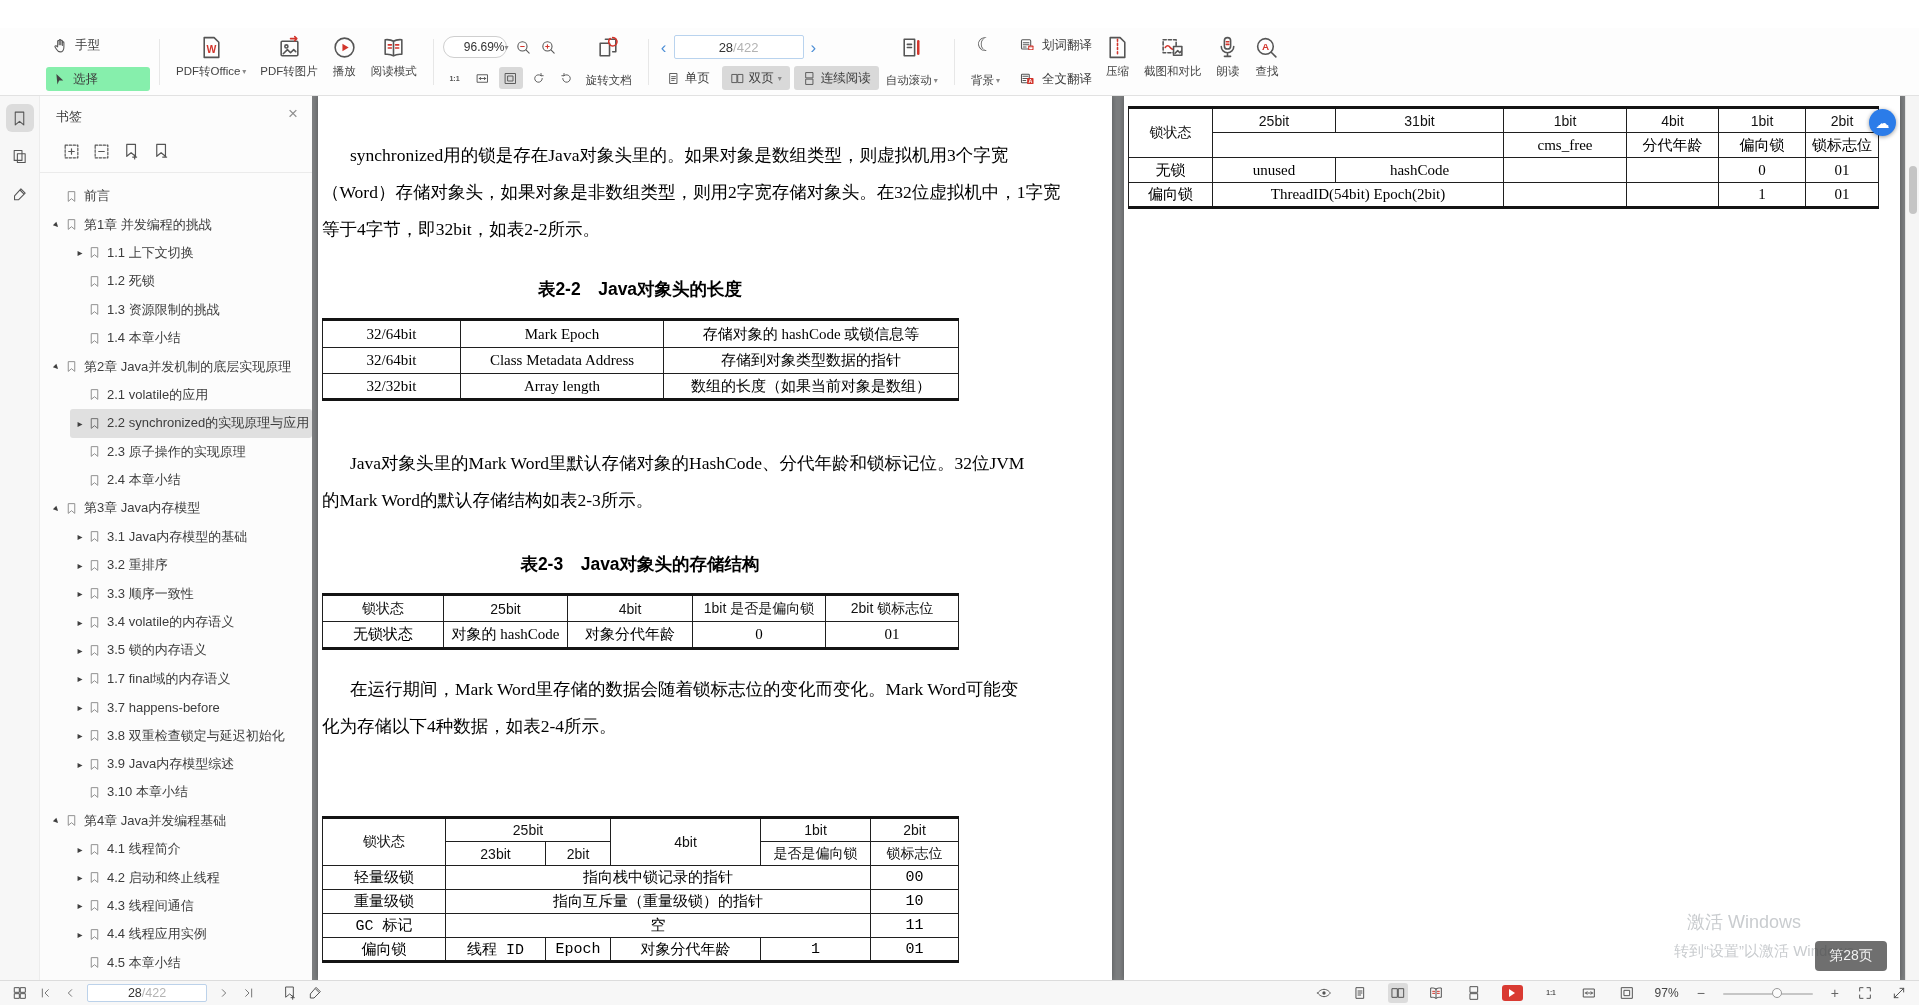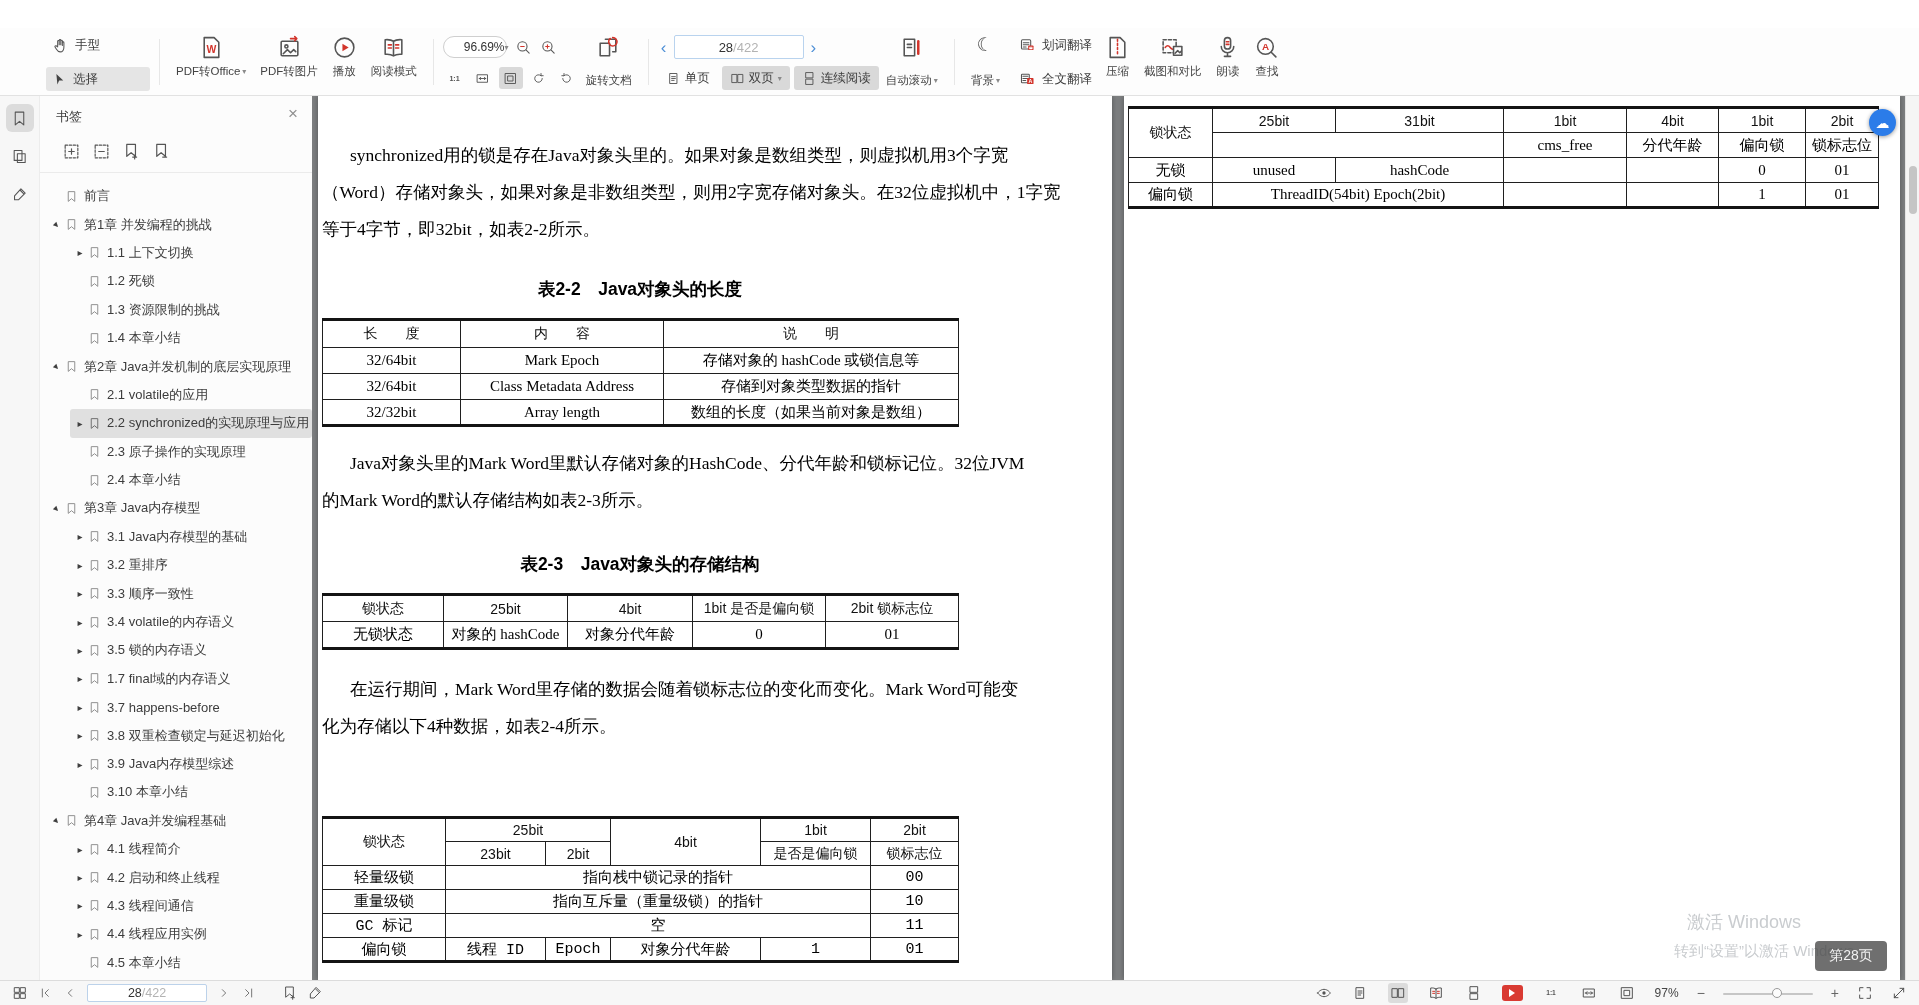--- a/index.html
+++ b/index.html
@@ -32,21 +32,21 @@
   .tooltip:before { content:""; position:absolute; left:-5px; top:8px; border:5px solid transparent;
                     border-right-color:#dff0ff; border-left:none; }
 
   
   .ribbon { position:absolute; left:0; top:28px; width:100%; height:68px; background:#fdfdfd;
             border-bottom:1px solid #e2e2e2; display:flex; align-items:stretch; padding:5px 0 4px 46px; }
   .rsep { width:1px; background:#e7e7e7; margin:6px 9px; flex:none; }
   .rstack { display:flex; flex-direction:column; justify-content:space-between; flex:none; }
   .srow { display:flex; align-items:center; gap:6px; font-size:12.5px; color:#3c3c3c; height:24px;
           padding:0 6px; border-radius:3px; }
-  .srow.hl { background:#e5e5e5; }
+  .srow.hl { background:#86efac; }
   .rbig { display:flex; flex-direction:column; align-items:center; justify-content:flex-start;
           flex:none; padding:2px 7px 0; }
   .rlab { font-size:11.5px; color:#434343; margin-top:4px; white-space:nowrap; display:flex; align-items:center; gap:2px;}
   .dd { font-size:8px; color:#8a8a8a; }
   .i24 { width:25px; height:25px; }
   .i17 { width:17px; height:17px; }
   .i15 { width:15px; height:15px; }
   .zfield { width:64px; height:22px; border:1px solid #cfcfcf; border-radius:11px; background:#fff;
             font-size:12px; color:#333; display:flex; align-items:center; justify-content:space-between;
             padding:0 20px; }
@@ -836,25 +836,20 @@
         </div>
 
         <div class="cap" style="top:181px">表2-2　Java对象头的长度</div>
         <table class="bt t22" style="top:222px">
           <colgroup>
               <col style="width:138px">
               <col style="width:203px">
               <col style="width:295px">
             </colgroup>
           <tbody>
-              <tr>
-            <td class="hd">长　　度</td>
-            <td class="hd">内　　容</td>
-            <td class="hd">说　　明</td>
-          </tr>
           <tr>
             <td>32/64bit</td>
             <td>Mark Epoch</td>
             <td>存储对象的 hashCode 或锁信息等</td>
           </tr>
           <tr>
             <td>32/64bit</td>
             <td>Class Metadata Address</td>
             <td>存储到对象类型数据的指针</td>
           </tr>

